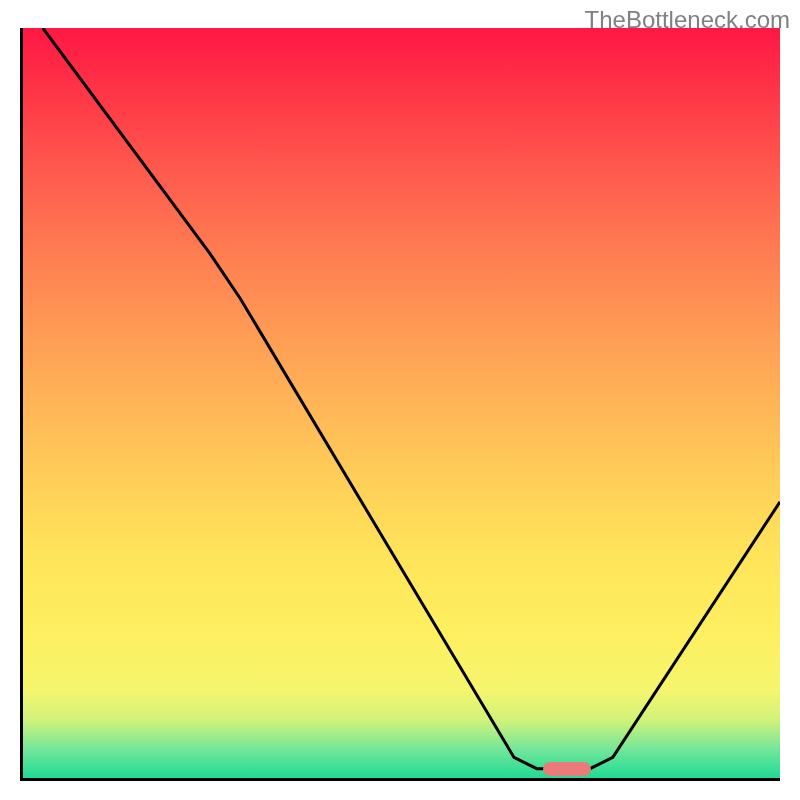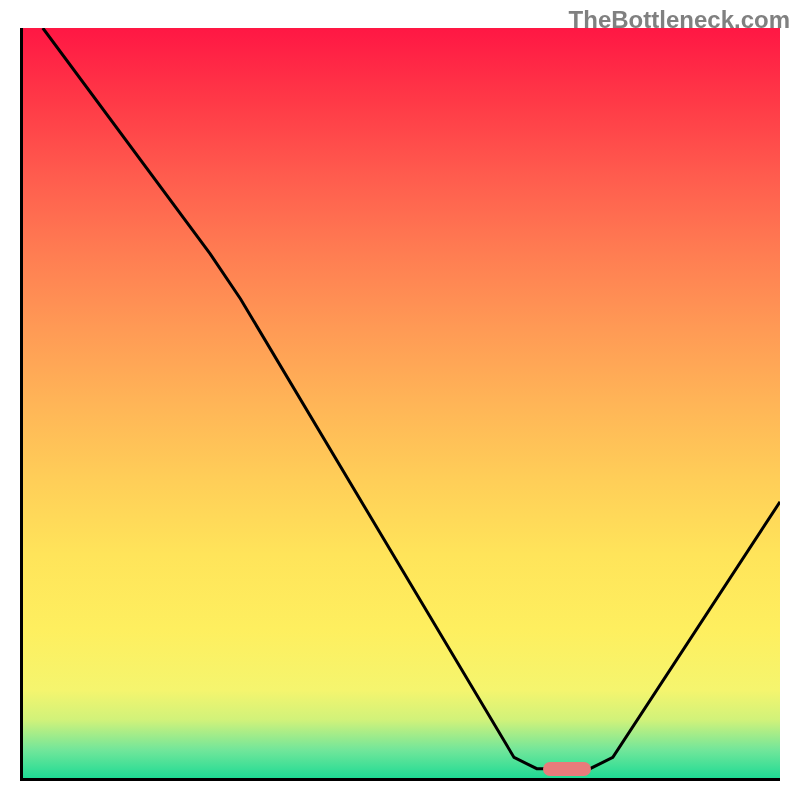--- a/index.html
+++ b/index.html
@@ -10,21 +10,21 @@
     height: 800px;
     position: relative;
     font-family: Arial, sans-serif;
   }
   .watermark {
     position: absolute;
     top: 6px;
     right: 10px;
     font-size: 24px;
     color: #808080;
-    font-weight: bold;
+    font-weight: normal;
     z-index: 10;
   }
   .chart-area {
     position: absolute;
     left: 20px;
     top: 28px;
     width: 760px;
     height: 752px;
     background: linear-gradient(to bottom,
       #ff1744 0%,

